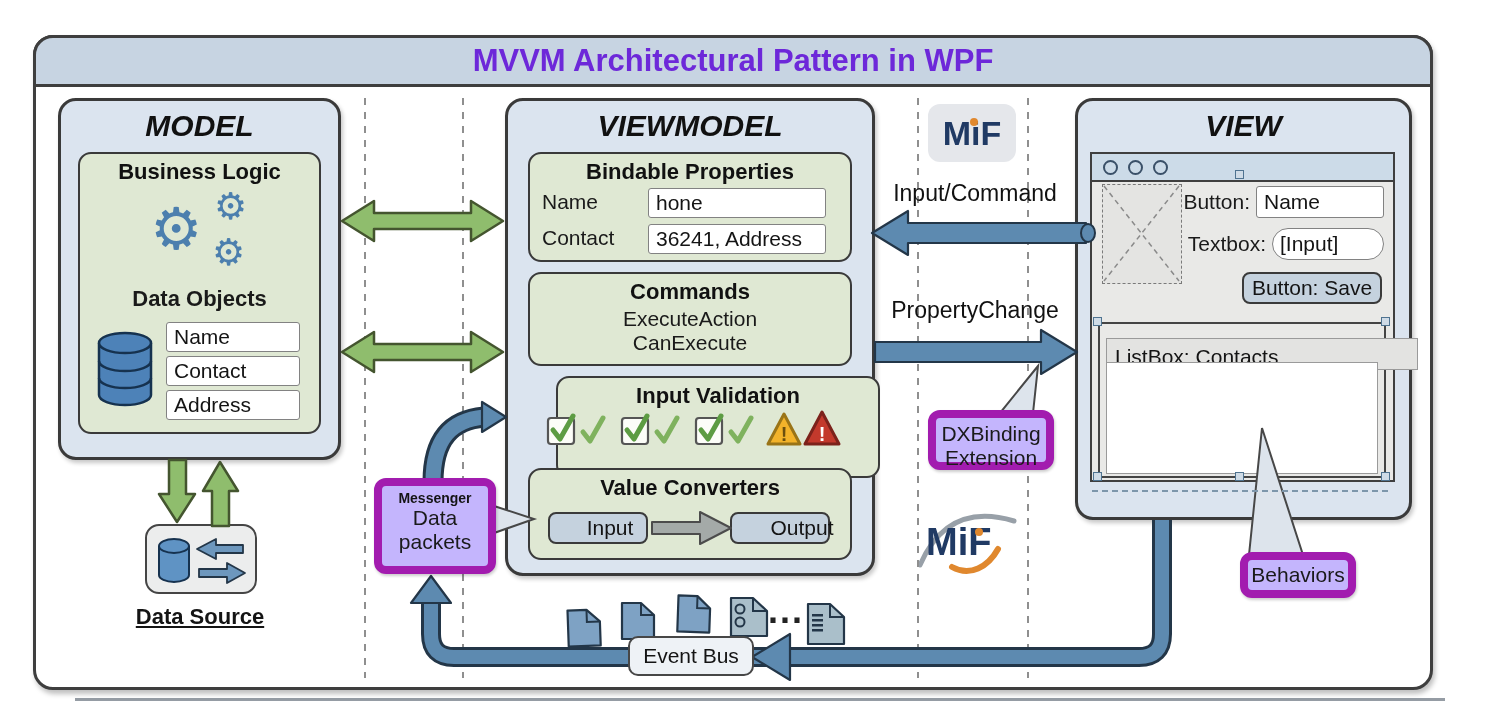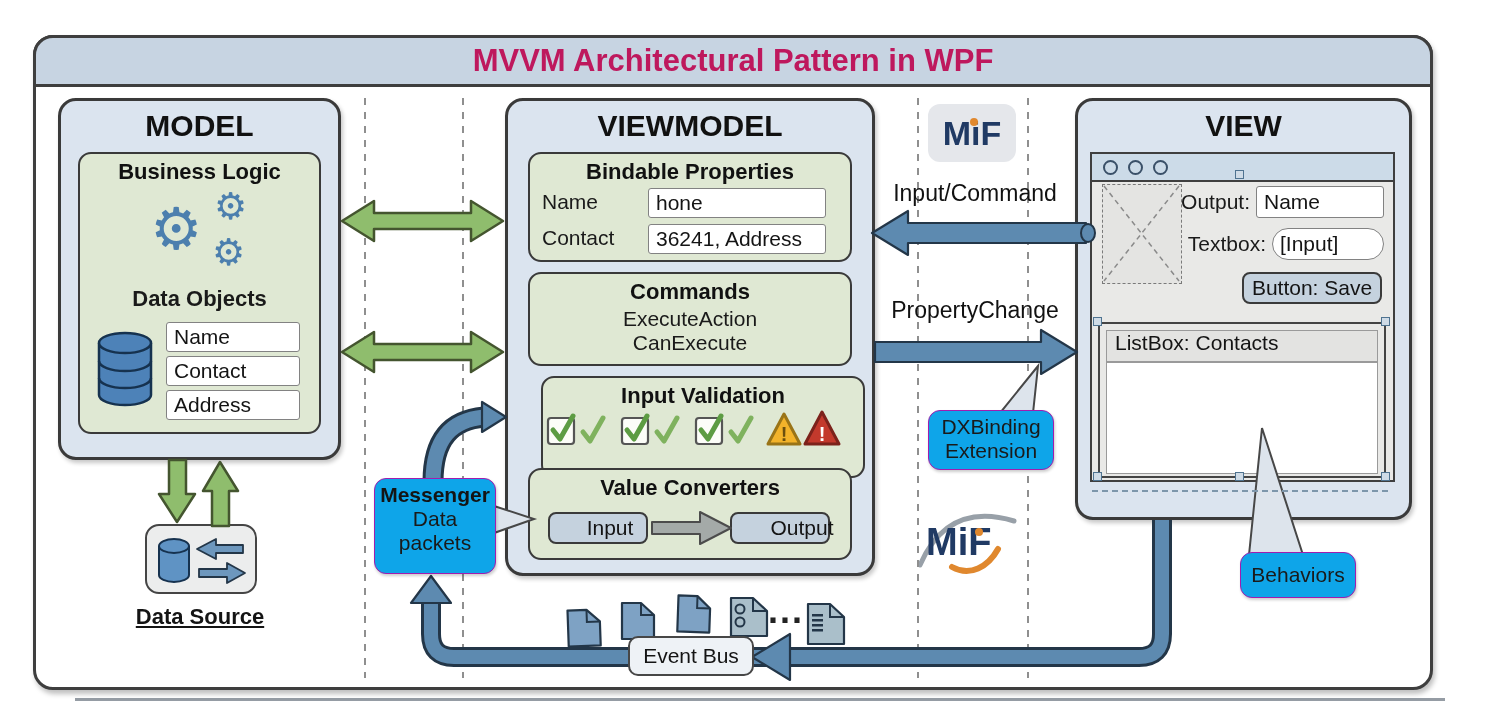--- a/index.html
+++ b/index.html
@@ -4,34 +4,34 @@
 <style>
   html,body{margin:0;padding:0;}
   body{width:1507px;height:704px;position:relative;overflow:hidden;background:#ffffff;
        font-family:"Liberation Sans",sans-serif;color:#141414;}
   .abs{position:absolute;box-sizing:border-box;}
   
   .outer{left:33px;top:35px;width:1400px;height:655px;border:3px solid #3e3e3e;border-radius:20px;
          background:#fff;box-shadow:2px 4px 5px rgba(0,0,0,.25);z-index:0;}
   .header{left:33px;top:35px;width:1400px;height:52px;background:#c7d4e2;border:3px solid #3e3e3e;
           border-radius:20px 20px 0 0;display:flex;align-items:center;justify-content:center;z-index:1;}
-  .header-title{font-size:31px;font-weight:bold;color:#be185d;}
+  .header-title{font-size:31px;font-weight:bold;color:#6d28d9;}
   
   .panel{background:#dbe4ef;border:3px solid #3a3a3a;border-radius:18px;z-index:1;
          box-shadow:2px 3px 4px rgba(0,0,0,.22);}
-  .panel-title{width:100%;text-align:center;font-weight:bold;font-size:30px;margin-top:8px;color:#111;}
+  .panel-title{width:100%;text-align:center;font-weight:bold;font-size:30px;margin-top:8px;color:#111;font-style:italic;}
   .greenbox{background:#dfe8d3;border:2.5px solid #3a3a3a;border-radius:13px;z-index:2;}
   .gb-title{width:100%;text-align:center;font-weight:bold;font-size:22px;margin-top:5px;color:#111;}
   .txt21{font-size:21px;color:#1a1a1a;}
   .center{text-align:center;}
   .field{background:#fff;border:1.5px solid #828282;border-radius:3px;font-size:21px;
          padding:1px 7px;display:flex;align-items:center;z-index:3;}
   .btn{background:#c5d2de;border:2px solid #3a3a3a;border-radius:8px;font-size:21px;
        display:flex;align-items:center;justify-content:center;z-index:3;}
-  .bubble{background:#0ea5e9;border:1px solid #a21caf;border-radius:12px;text-align:center;
+  .bubble{background:#c4b5fd;border:8px solid #a21caf;border-radius:12px;text-align:center;
           z-index:10;box-shadow:1px 2px 3px rgba(0,0,0,.2);}
   .conn-label{font-size:23px;color:#111;text-align:center;z-index:10;}
   
   .win{background:#e9e9e7;border:2.5px solid #3f3f3f;z-index:2;}
   .win-titlebar{position:absolute;left:0;top:0;right:0;height:26px;background:#ccdbe8;
                 border-bottom:2px solid #3f3f3f;display:flex;align-items:center;gap:10px;padding-left:11px;}
   .win-circle{width:11px;height:11px;border:2px solid #3a5068;border-radius:50%;background:transparent;}
   .handle{width:9px;height:9px;background:#cfdbe6;border:1.5px solid #4f7390;z-index:6;}
   .gear{position:absolute;color:#4c7fae;font-family:"DejaVu Sans",sans-serif;line-height:1;}
   .mif-text{font-weight:bold;color:#203a64;position:relative;z-index:2;}
@@ -100,21 +100,21 @@
   <div class="abs field" style="left:648px;top:224px;width:178px;height:30px;">
       <span>36241, Address</span>
     </div>
 
   <div class="abs greenbox" style="left:528px;top:272px;width:324px;height:94px;">
     <div class="gb-title">Commands</div>
     <div class="txt21 center" style="margin-top:2px;">ExecuteAction</div>
     <div class="txt21 center">CanExecute</div>
   </div>
 
-  <div class="abs greenbox" style="left:541px;top:376px;width:324px;height:102px;">
+  <div class="abs greenbox" style="left:556px;top:376px;width:324px;height:102px;">
     <div class="gb-title">Input Validation</div>
   </div>
   <svg class="abs" style="left:546px;top:408px;z-index:3;" width="296" height="44" viewBox="0 0 296 44">
     <g>
       <rect x="2" y="10" width="26" height="26" rx="3" fill="#fcfdf8" stroke="#555" stroke-width="2.2"></rect>
       <polyline points="7,22 14,31 27,8" fill="none" stroke="#5d9c43" stroke-width="5" stroke-linecap="round" stroke-linejoin="round"></polyline>
       <polyline points="37,24 44,33 57,10" fill="none" stroke="#7fb25e" stroke-width="5" stroke-linecap="round" stroke-linejoin="round"></polyline>
     </g>
     <g transform="translate(74,0)">
       <rect x="2" y="10" width="26" height="26" rx="3" fill="#fcfdf8" stroke="#555" stroke-width="2.2"></rect>
@@ -163,21 +163,21 @@
   <div class="abs" style="left:912px;top:503px;width:112px;height:74px;z-index:2;">
     <svg class="abs" style="left:0;top:0;" width="112" height="74" viewBox="0 0 112 74">
       <path d="M8 62 C28 16 62 6 102 18" fill="none" stroke="#98a0a8" stroke-width="5" stroke-linecap="round"></path>
       <path d="M40 64 C58 74 76 64 86 46" fill="none" stroke="#e0882e" stroke-width="6" stroke-linecap="round"></path>
     </svg>
     <span class="mif-text" style="position:absolute;left:14px;top:18px;font-size:38px;"><span>M</span><span>i</span><span>F</span></span>
     <span class="mif-dot" style="left:63px;top:25px;width:8px;height:8px;"></span>
   </div>
 
   <div class="abs bubble" style="left:374px;top:478px;width:122px;height:96px;padding-top:4px;">
-    <div style="font-size:21px;font-weight:bold;">Messenger</div>
+    <div style="font-size:14px;font-weight:bold;">Messenger</div>
     <div class="txt21">Data</div>
     <div class="txt21">packets</div>
   </div>
 
   <div class="abs panel" style="left:1075px;top:98px;width:337px;height:422px;">
     <div class="panel-title">VIEW</div>
   </div>
   <div class="abs win" style="left:1090px;top:152px;width:305px;height:330px;">
     <div class="win-titlebar">
       <span class="win-circle"></span>
@@ -185,35 +185,35 @@
       <span class="win-circle"></span>
     </div>
   </div>
 
   <div class="abs" style="left:1102px;top:184px;width:80px;height:100px;border:1.5px dashed #7a7a7a;background:#e4e4e2;z-index:3;">
     <svg width="77" height="97" viewBox="0 0 77 97">
       <line x1="1" y1="1" x2="76" y2="96" stroke="#8a8a8a" stroke-width="1.5" stroke-dasharray="5 4"></line>
       <line x1="76" y1="1" x2="1" y2="96" stroke="#8a8a8a" stroke-width="1.5" stroke-dasharray="5 4"></line>
     </svg>
   </div>
-  <div class="abs txt21" style="left:1180px;top:190px;width:70px;text-align:right;z-index:3;">Output:</div>
+  <div class="abs txt21" style="left:1180px;top:190px;width:70px;text-align:right;z-index:3;">Button:</div>
   <div class="abs field" style="left:1256px;top:186px;width:128px;height:32px;">
       <span>Name</span>
     </div>
   <div class="abs txt21" style="left:1170px;top:232px;width:96px;text-align:right;z-index:3;">Textbox:</div>
   <div class="abs field" style="left:1272px;top:228px;width:112px;height:32px;border-radius:16px;">
       <span>[Input]</span>
     </div>
   <div class="abs btn" style="left:1242px;top:272px;width:140px;height:32px;">
       <span>Button: Save</span>
     </div>
 
   <div class="abs" style="left:1098px;top:322px;width:288px;height:156px;background:#e9e9e7;border:2px solid #444;z-index:3;">
-    <div class="abs" style="left:6px;top:6px;width:272px;height:32px;background:#e3e3e1;border:1.5px solid #9a9a9a;
-         display:flex;align-items:flex-start;padding-left:8px;font-size:21px;">
+    <div class="abs" style="left:6px;top:14px;width:312px;height:32px;background:#e3e3e1;border:1.5px solid #9a9a9a;
+         display:flex;align-items:flex-end;padding-left:8px;font-size:21px;">
       <span>ListBox: Contacts</span>
     </div>
     <div class="abs" style="left:6px;top:38px;width:272px;height:112px;background:#ffffff;border:1.5px solid #9a9a9a;"></div>
   </div>
 
   <div class="abs handle" style="left:1235px;top:170px;"></div>
   <div class="abs handle" style="left:1093px;top:317px;"></div>
   <div class="abs handle" style="left:1381px;top:317px;"></div>
   <div class="abs handle" style="left:1093px;top:472px;"></div>
   <div class="abs handle" style="left:1235px;top:472px;"></div>

